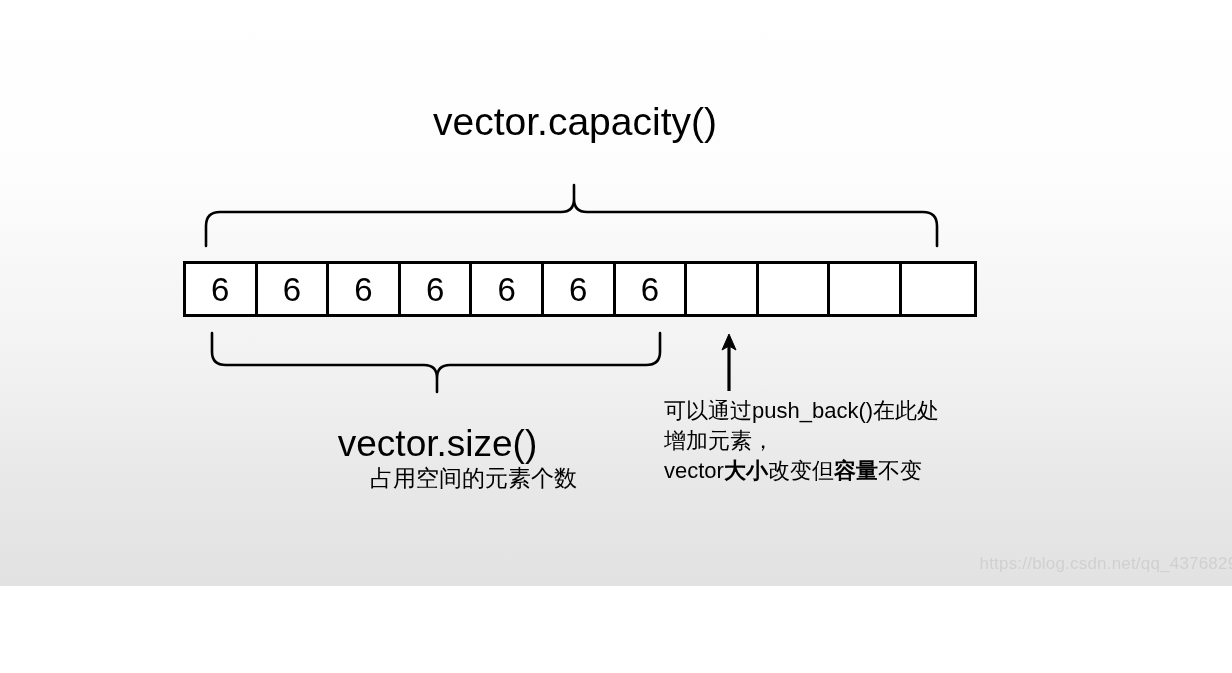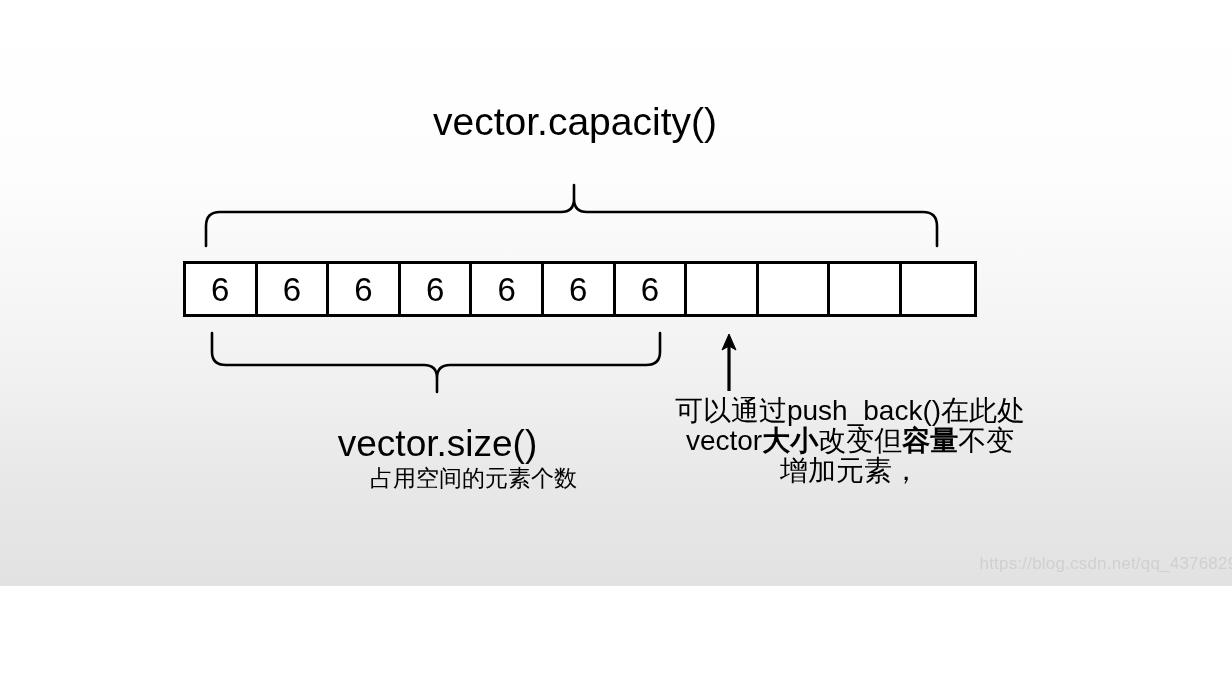--- a/index.html
+++ b/index.html
@@ -92,25 +92,24 @@
   .cell:last-child {
     border-right: none;
   }
   .cell.empty {
     color: transparent;
   }
 
   
   .note-push {
     position: absolute;
-    left: 640px;
+    left: 664px;
     top: 396px;
     width: 420px;
-    text-align: center;
-    font-size: 28px;
+    font-size: 22px;
     line-height: 30px;
     color: #000000;
   }
   .note-push b {
     font-weight: bold;
   }
 
   
   .watermark {
     position: absolute;
@@ -173,19 +172,19 @@
     <div class="cell empty"></div>
     <div class="cell empty"></div>
     <div class="cell empty"></div>
   </div>
 
   <div class="title-size">vector.size()</div>
   <div class="sub-size">占用空间的元素个数</div>
 
   <div class="note-push">
     <div>可以通过push_back()在此处</div>
+    <div>增加元素，</div>
     <div><span>vector</span><b>大小</b><span>改变但</span><b>容量</b><span>不变</span></div>
-    <div>增加元素，</div>
   </div>
 
   <div class="watermark">https://blog.csdn.net/qq_43768296</div>
 
 </div>
 
 </body></html>

